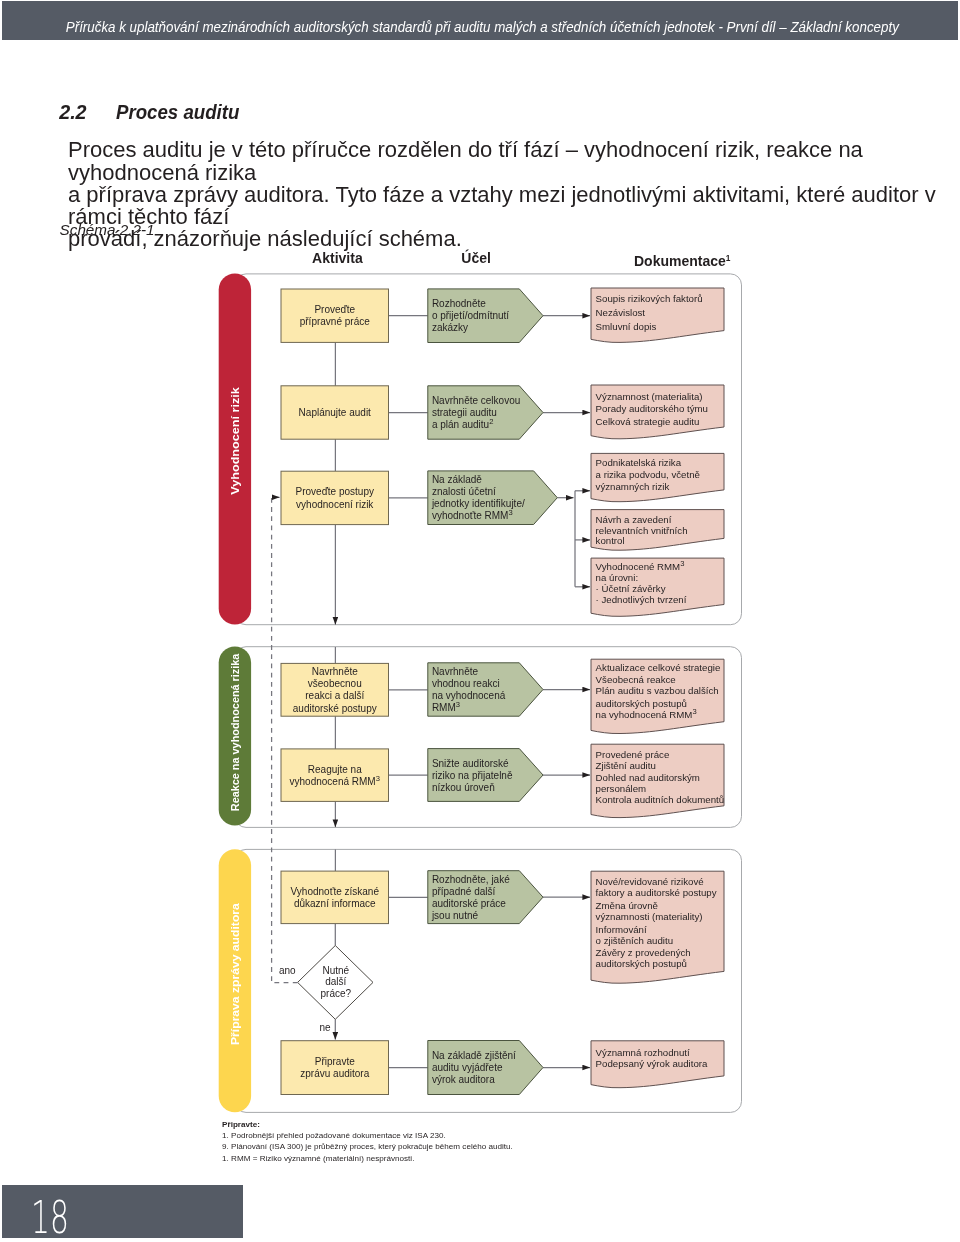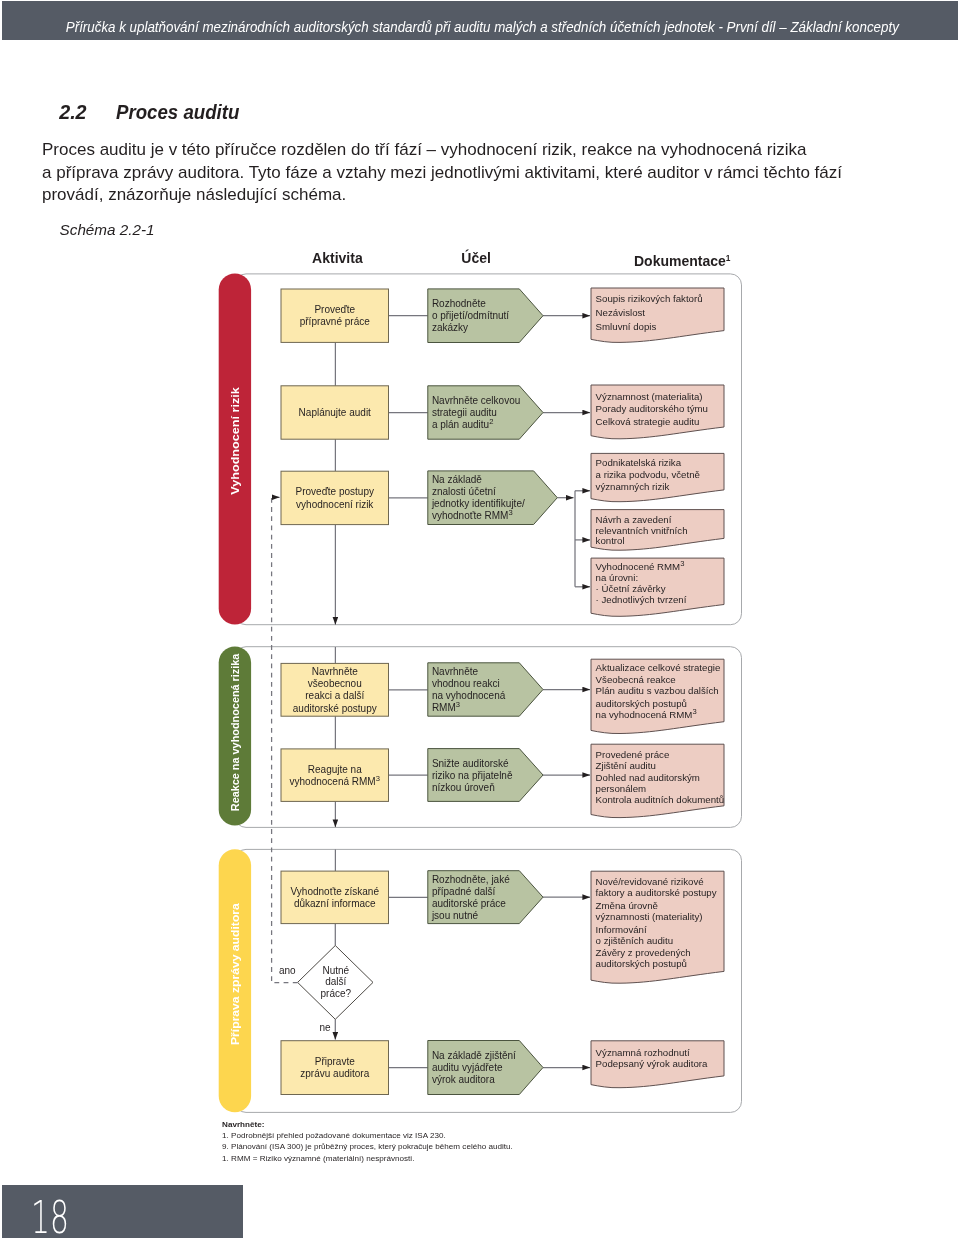--- a/index.html
+++ b/index.html
@@ -14,21 +14,21 @@
        line-height:0;white-space:nowrap;
        transform:scaleX(.897);transform-origin:50% 0;}
 
   
   .sec-h{top:111.5px;font-size:19.7px;font-weight:bold;font-style:italic;line-height:0;
          transform-origin:0 0;}
   #sec-num{left:59.2px;}
   #sec-title{left:115.6px;transform:scaleX(.948);}
 
   
-  #intro{left:42px;top:139.3px;width:880px;font-size:17px;line-height:22.3px;
+  #intro{left:68px;top:139.3px;width:880px;font-size:22px;line-height:22.3px;
          white-space:pre-line;}
   #schema-label{left:59.6px;top:230.0px;font-size:15.25px;font-style:italic;line-height:0;}
 
   
   .col-head{top:258px;font-size:14px;font-weight:bold;line-height:0;white-space:nowrap;}
   #ch-aktivita{left:312.1px;}
   #ch-ucel{left:461.3px;}
   #ch-dokumentace{left:634px;}
   .col-head sup{font-size:.6em;vertical-align:.62em;font-weight:bold;}
 
@@ -164,20 +164,20 @@
     <path class="doc" d="M591 1040.8 H724 V1075.9 C678 1081.5 653 1087.3 620 1087.7 C609 1088.1000000000001 599 1086.232 591 1084.632 Z"></path>
     <text x="595.6" text-anchor="start" class="dtx"><tspan x="595.6" y="1055.54056">Významná rozhodnutí</tspan><tspan x="595.6" y="1067.14056">Podepsaný výrok auditora</tspan></text>
     <path class="dia" d="M335.3 945.5 L373 982.4 L335.3 1019.3 L297.6 982.4 Z"></path>
     <text x="335.8" text-anchor="middle"><tspan x="335.8" y="973.6">Nutné</tspan><tspan x="335.8" y="985.3000000000001">další</tspan><tspan x="335.8" y="997">práce?</tspan></text>
     <text x="330.7" y="1030.5" text-anchor="end">ne</text>
     <text x="278.9" y="973.6">ano</text>
     <path class="ln" d="M297.6 982.7 H271.6 V497.3 H279.5" stroke-dasharray="4.8 4.4" marker-end="url(#ah)" stroke="#5b5a58" stroke-width="1.3"></path>
   </svg>
 
 <div class="abs" id="notes">
-  <div class="t">Navrhněte:</div>
+  <div class="t">Připravte:</div>
   <div>1. Podrobnější přehled požadované dokumentace viz ISA 230.</div>
   <div>9. Plánování (ISA 300) je průběžný proces, který pokračuje během celého auditu.</div>
   <div>1. RMM =  Riziko významné (materiální) nesprávnosti.</div>
 </div>
 
 <div class="abs" id="pagenum-box"></div>
 <div class="abs" id="pagenum">18</div>
 
 </body></html>

